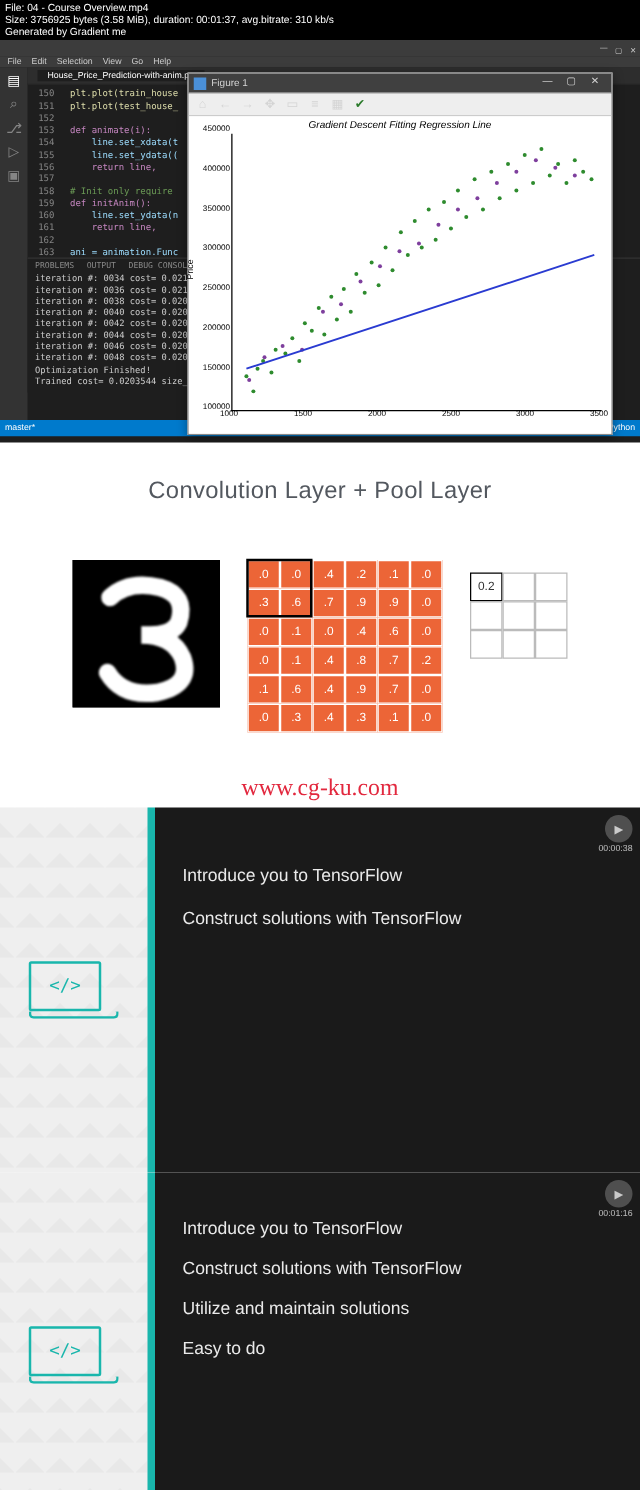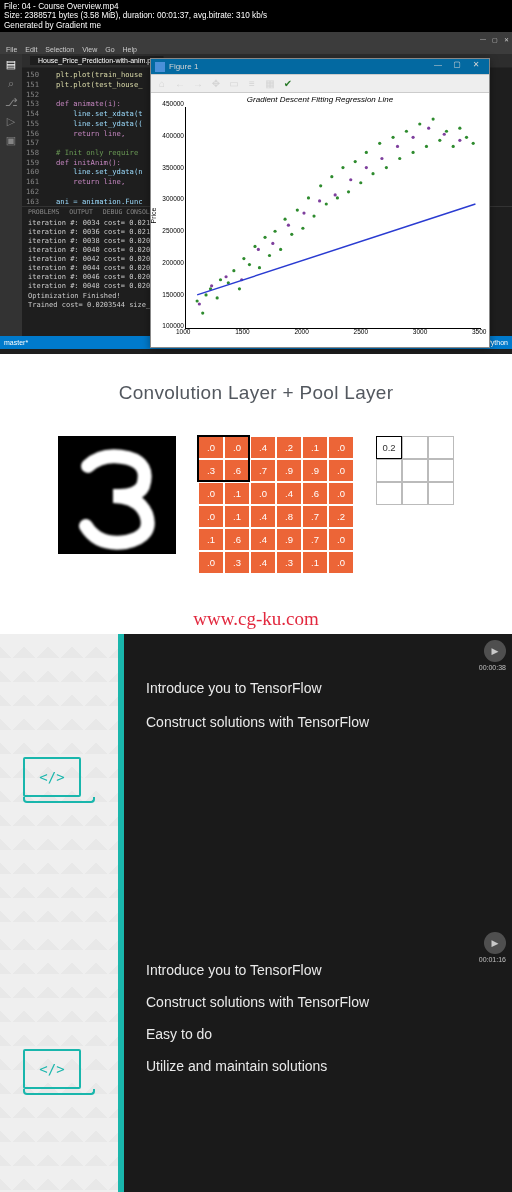--- a/index.html
+++ b/index.html
@@ -14,54 +14,54 @@
   .vs-titlebar span { width: 6px; height: 6px; display: inline-block; color: #ccc; font-size: 6px; }
   .vs-menubar { background: #3c3c3c; color: #ccc; font-size: 7px; padding: 1px 6px; display: flex; gap: 8px; }
   .vs-body { display: flex; height: 282px; }
   .vs-activity { background: #333; width: 22px; display: flex; flex-direction: column; align-items: center; padding-top: 4px; gap: 7px; }
   .vs-activity .ic { width: 12px; height: 12px; color: #858585; font-size: 11px; text-align: center; }
   .vs-activity .ic.active { color: #fff; }
   .vs-tab { background: #2d2d2d; height: 14px; display: flex; align-items: center; padding: 0 8px; border-bottom: 1px solid #252525; }
   .vs-tab .tabitem { background: #1e1e1e; padding: 1px 8px; font-size: 7px; color: #fff; border-right: 1px solid #252525; }
   .vs-editor { flex: 1; position: relative; }
   .code-lines { font-family: "Consolas", monospace; font-size: 7.2px; line-height: 1.35; padding: 2px 0 0 4px; white-space: pre; }
-  .ln { color: #858585; display: inline-block; width: 22px; text-align: left; margin-right: 8px; }
+  .ln { color: #858585; display: inline-block; width: 22px; text-align: center; margin-right: 8px; }
   .kw { color: #c586c0; }
   .cm { color: #6a9955; }
   .fn { color: #dcdcaa; }
   .va { color: #9cdcfe; }
   .vs-panel { background: #1e1e1e; border-top: 1px solid #333; padding: 1px 6px; font-family: Consolas, monospace; font-size: 7px; line-height: 1.3; color: #ccc; height: 108px; }
   .vs-panel .tabs { display: flex; gap: 10px; color: #888; margin-bottom: 2px; font-size: 6.5px; }
   .vs-statusbar { background: #007acc; height: 13px; color: #fff; font-size: 7px; display: flex; align-items: center; justify-content: space-between; padding: 0 4px; }
   .vs-statusbar .right { display:flex; gap:8px; }
   
   
   .figure-win { position: absolute; top: 26px; left: 150px; width: 340px; height: 290px; background: #f0f0f0; border: 1px solid #888; box-shadow: 0 2px 8px rgba(0,0,0,.4); z-index: 10; }
-  .figure-title { background: #0369a1; height: 16px; display: flex; align-items: center; padding: 0 4px; font-size: 8px; border-bottom: 1px solid #ccc; }
+  .figure-title { background: #404040; height: 16px; display: flex; align-items: center; padding: 0 4px; font-size: 8px; border-bottom: 1px solid #ccc; }
   .figure-title .winicon { width: 10px; height: 10px; background: #4a90d9; margin-right: 4px; }
   .figure-title .winbtns { margin-left: auto; display: flex; gap: 1px; }
   .figure-title .winbtns span { width: 18px; height: 14px; text-align: center; font-size: 8px; }
   .figure-toolbar { background: #eee; height: 18px; display: flex; align-items: center; gap: 4px; padding: 0 4px; border-bottom: 1px solid #ccc; }
   .figure-toolbar .tb { width: 14px; height: 14px; font-size: 10px; text-align: center; line-height: 14px; }
   .figure-canvas { background: #fff; height: 254px; position: relative; padding: 14px 4px 4px 34px; }
   .chart-title { position: absolute; top: 2px; left: 0; right: 0; text-align: center; font-size: 8px; color: #000; font-style: italic; }
   .chart-ylabel { position: absolute; left: 2px; top: 50%; transform: rotate(-90deg); transform-origin: left center; font-size: 7px; color:#000; }
   .chart-area { width: 296px; height: 222px; position: relative; border: 1px solid #000; border-top: none; border-right: none; }
   .chart-area svg { position:absolute; inset:0; }
   
   
   .conv { background: #fff; padding: 28px 10px 34px; text-align: center; }
-  .conv-title { font-size: 19px; color: #53585f; font-weight: 300; letter-spacing: .3px; margin-bottom: 32px; }
+  .conv-title { font-size: 19px; color: #53585f; font-weight: 300; letter-spacing: .3px; margin-bottom: 44px; }
   .conv-row { display: flex; justify-content: center; align-items: flex-start; gap: 22px; }
   .digit { width: 118px; height: 118px; background: #000; position: relative; }
   .digit svg { width: 100%; height: 100%; }
   .grid6 { display: grid; grid-template-columns: repeat(6, 26px); grid-template-rows: repeat(6, 23px); position: relative; }
   .grid6 .cell { background: #ec6537; border: 1px solid #fff; color: #fff; font-size: 9.5px; display: flex; align-items: center; justify-content: center; }
   .grid6 .sel { position: absolute; left: -1px; top: -1px; width: 53px; height: 47px; border: 2px solid #000; pointer-events: none; }
-  .outgrid { display: grid; grid-template-columns: repeat(3, 26px); grid-template-rows: repeat(3, 23px); }
+  .outgrid { display: grid; grid-template-columns: repeat(3, 26px); grid-template-rows: repeat(3, 23px); margin-top: 10px; }
   .outgrid .ocell { border: 1px solid #bbb; font-size: 9.5px; display: flex; align-items: center; justify-content: center; color: #333; }
   .outgrid .ocell.first { border: 1.5px solid #000; }
   
   .watermark { color: #e2283e; font-size: 19px; font-family: Georgia, serif; text-align: center; height: 26px; }
   
   
   .darkslides { width: 512px; }
   .darkslide { display: flex; height: 292px; position: relative; }
   .ds-left { width: 124px; background: #efefef; position: relative; overflow: hidden; display:flex; align-items:center; justify-content:center; border-right: 6px solid #19b6ac; }
   .ds-left::before { content: ""; position: absolute; inset: 0; background:
@@ -74,21 +74,21 @@
   .play-badge { position: absolute; right: 6px; top: 6px; width: 22px; height: 22px; border-radius: 50%; background: rgba(180,180,180,.35); display:flex; align-items:center; justify-content:center; color: rgba(255,255,255,.7); font-size: 9px; }
   .play-badge::after { content: "▶"; }
   .timestamp { position: absolute; right: 6px; top: 30px; font-size: 7px; color: rgba(255,255,255,.7); }
   .darkslide.two .ds-right { padding: 36px 22px; gap: 16px; }
 </style>
 </head>
 <body>
 
 <div class="meta">
   <div>File: 04 - Course Overview.mp4</div>
-  <div>Size: 2388571 bytes (3.58 MiB), duration: 00:01:37, avg.bitrate: 310 kb/s</div>
+  <div>Size: 3756925 bytes (3.58 MiB), duration: 00:01:37, avg.bitrate: 310 kb/s</div>
   <div>Generated by Gradient me</div>
 </div>
 
 <div class="vscode">
   <div class="vs-titlebar">
     <span>—</span>
     <span>▢</span>
     <span>✕</span>
   </div>
   <div class="vs-menubar">
@@ -343,17 +343,17 @@
     <div class="timestamp">00:01:16</div>
     <div class="ds-left">
       <div class="laptop">
         <div class="screen">&lt;/&gt;</div>
           <div class="base"></div>
       </div>
     </div>
     <div class="ds-right">
       <div>Introduce you to TensorFlow</div>
       <div>Construct solutions with TensorFlow</div>
+      <div>Utilize and maintain solutions</div>
       <div>Easy to do</div>
-      <div>Utilize and maintain solutions</div>
     </div>
   </div>
 </div>
 
 </body></html>

